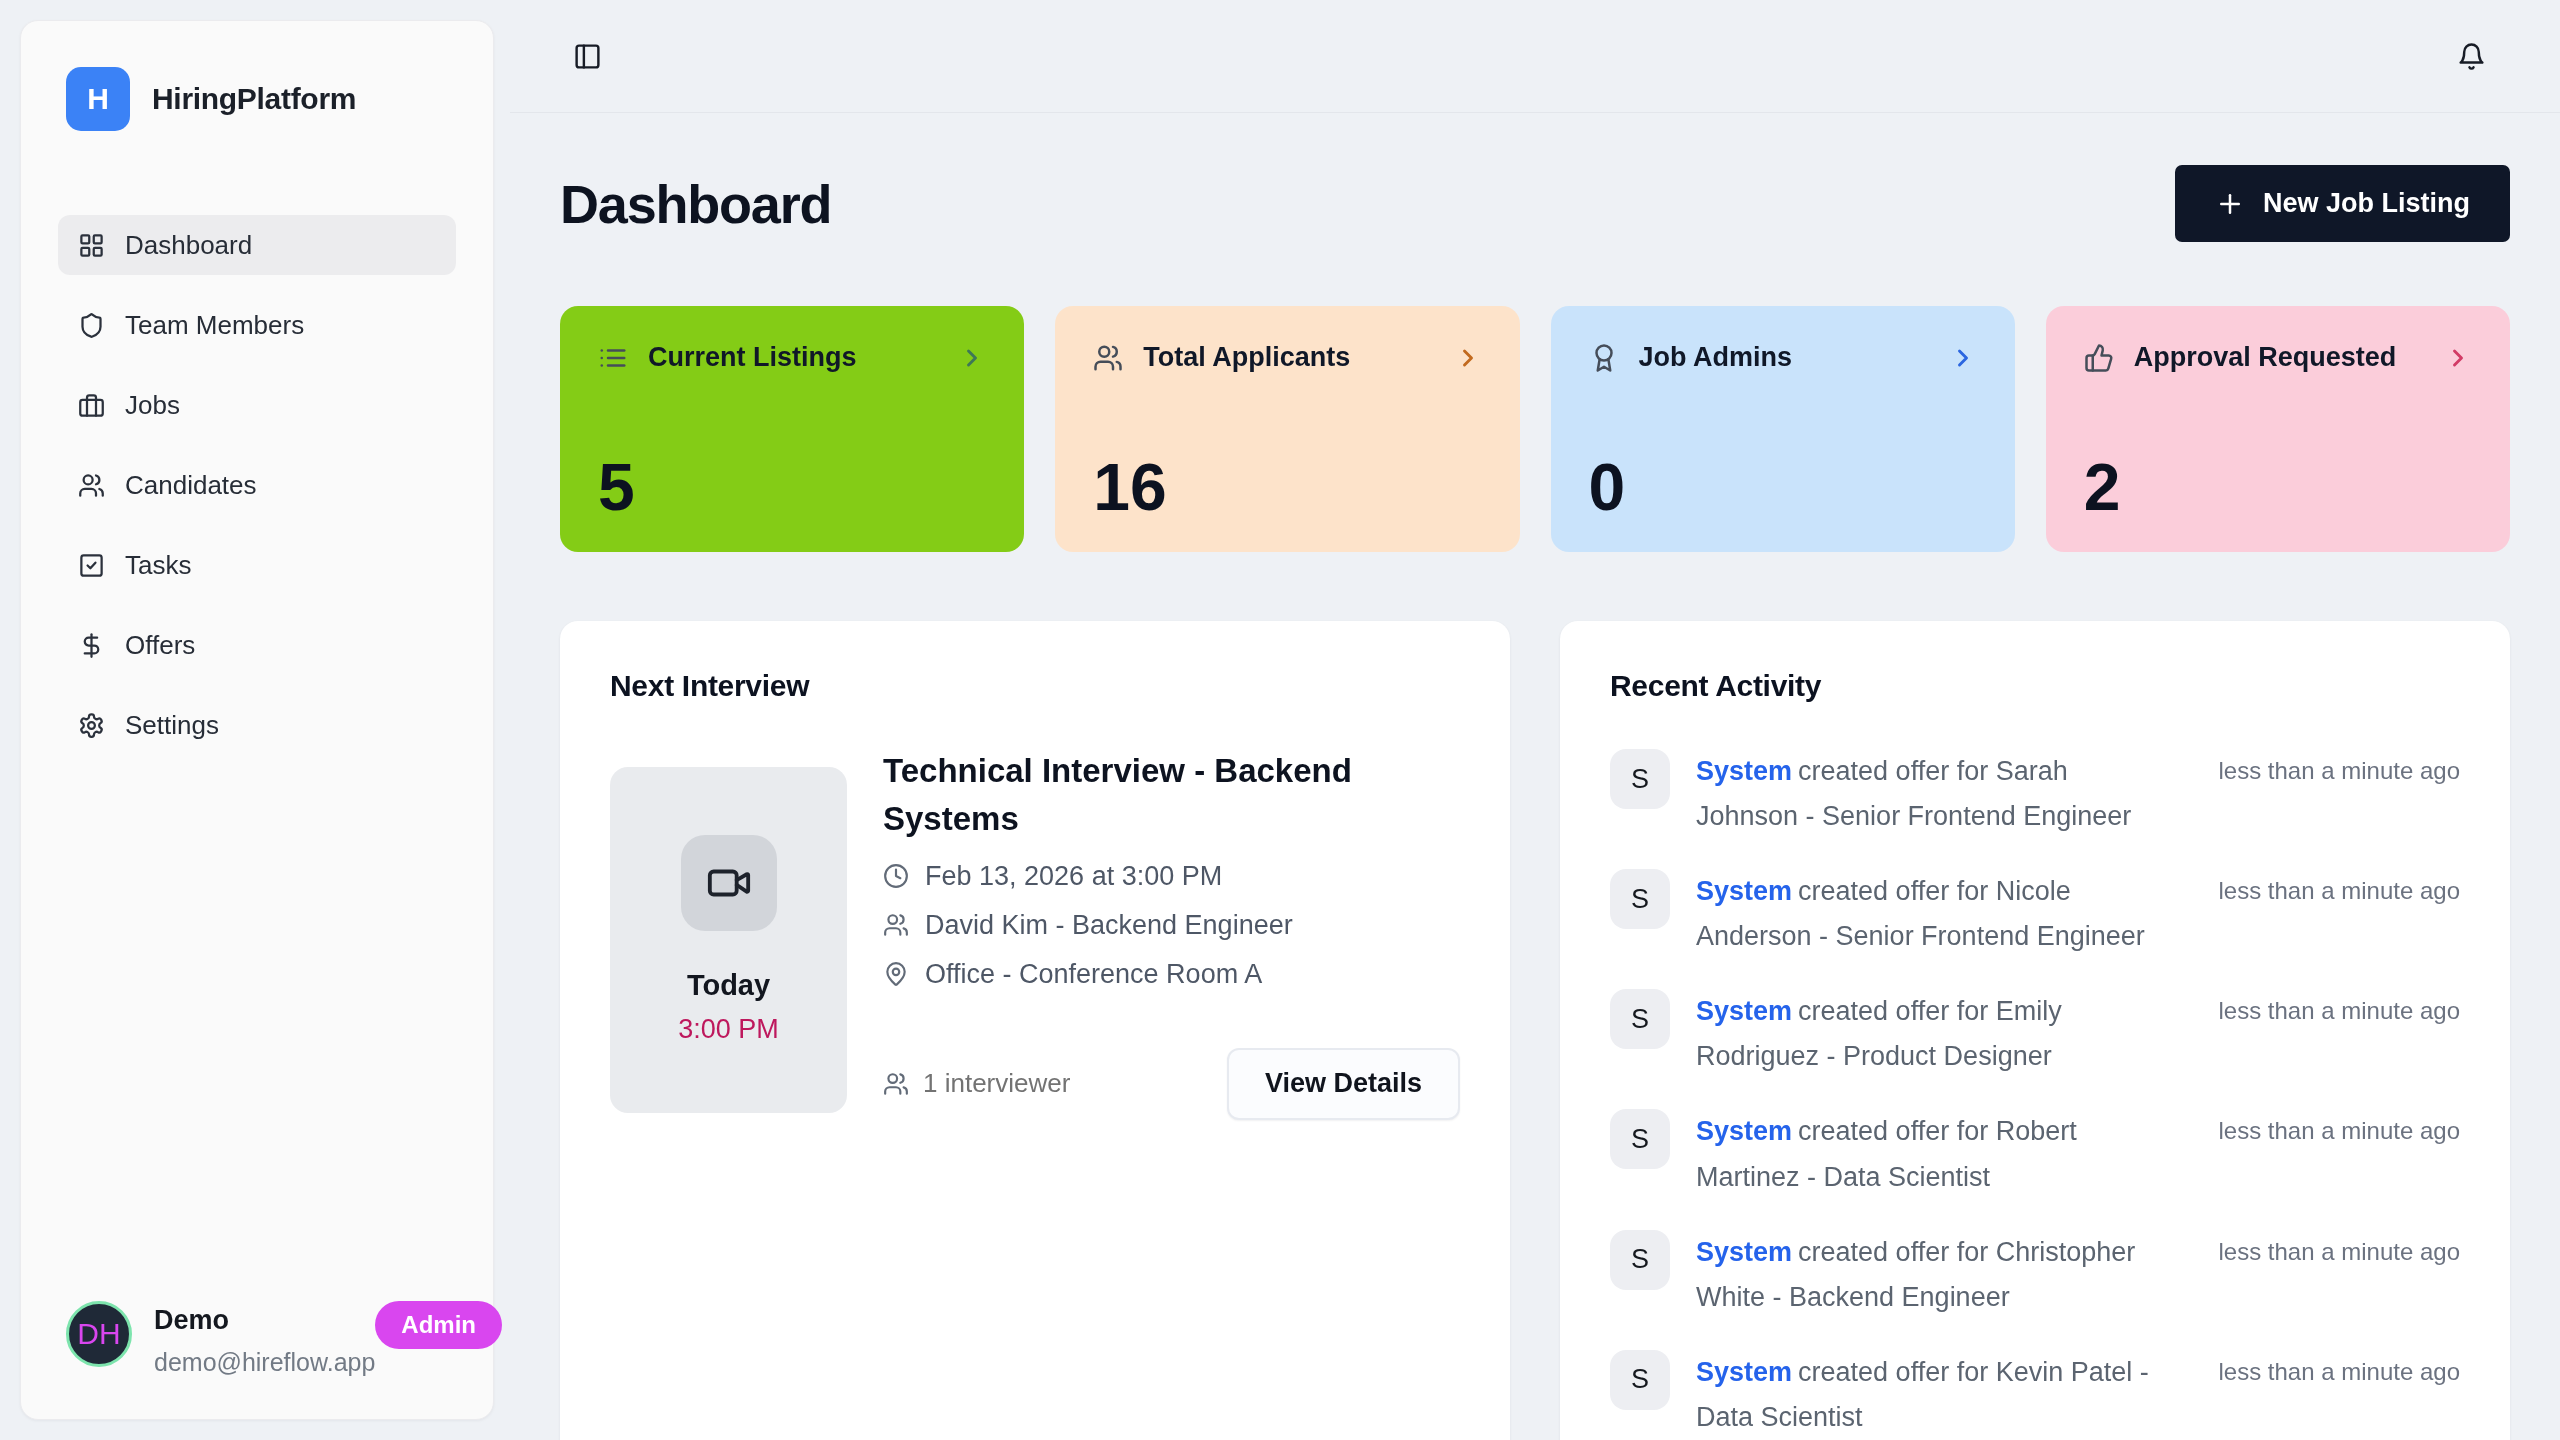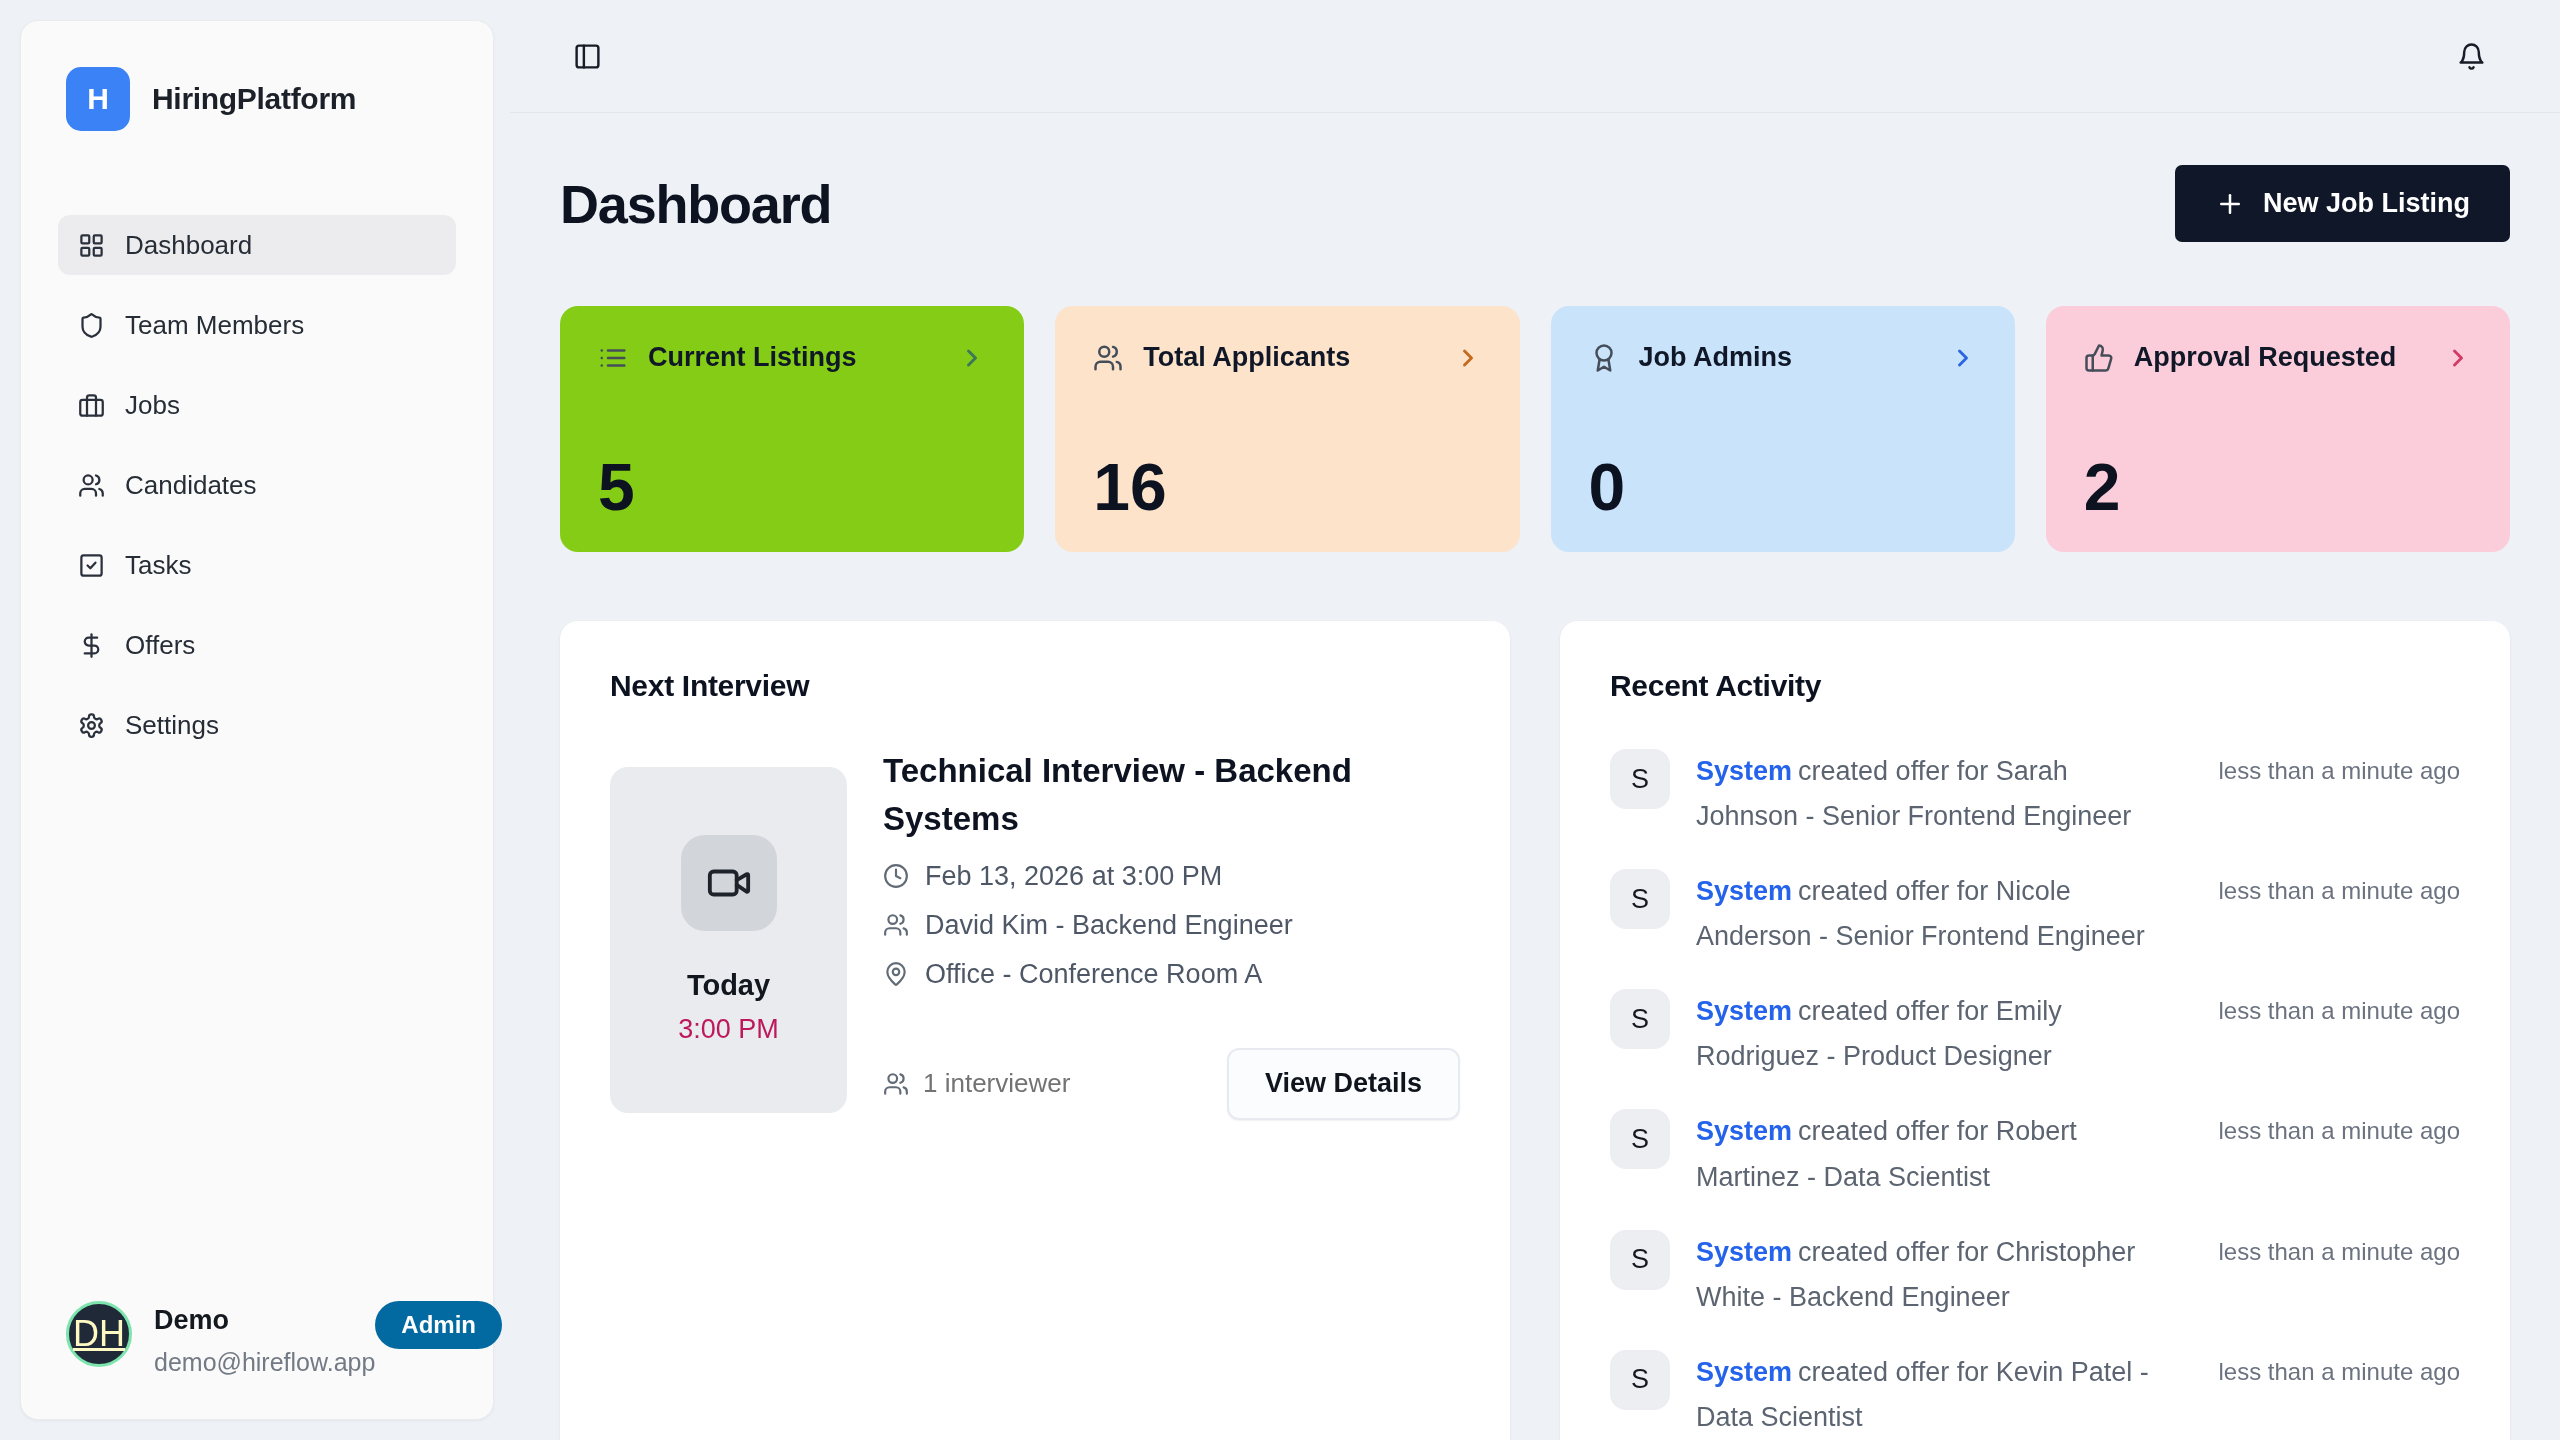--- a/index.html
+++ b/index.html
@@ -15,26 +15,26 @@
   .brand { display:flex; align-items:center; gap:22px; padding:46px 0 0 45px; }
   .brand-logo { width:64px; height:64px; border-radius:15px; background:#3b82f6; color:#fff; display:flex;
                 align-items:center; justify-content:center; font-size:30px; font-weight:700; }
   .brand-name { font-size:30px; font-weight:700; color:#1b2029; letter-spacing:-.3px; }
   .nav { margin-top:84px; padding:0 37px; display:flex; flex-direction:column; gap:20px; }
   .nav-item { display:flex; align-items:center; gap:20px; height:60px; padding:0 20px; border-radius:12px;
               font-size:26px; font-weight:500; color:#272d37; cursor:pointer; }
   .nav-item.active { background:#ececee; }
   .nav-item .ic { width:27px; height:27px; color:#2b313c; }
   .side-footer { position:absolute; left:45px; right:40px; bottom:42px; display:flex; align-items:flex-start; }
-  .avatar { width:66px; height:66px; border-radius:50%; background:#1f2937; border:3px solid #7de4ad; color:#fef9c3;
-            display:flex; align-items:center; justify-content:center; font-size:36px; flex:none;text-decoration:underline; }
+  .avatar { width:66px; height:66px; border-radius:50%; background:#1f2937; border:3px solid #7de4ad; color:#d946ef;
+            display:flex; align-items:center; justify-content:center; font-size:30px; flex:none; }
   .user-info { margin-left:22px; flex:1; }
   .user-name { font-size:27px; font-weight:700; color:#14181f; padding-top:4px; }
   .user-email { font-size:25px; color:#727a85; margin-top:12px; }
-  .role-badge { background:#0369a1; color:#fff; font-size:24px; font-weight:700; border-radius:999px;
+  .role-badge { background:#d946ef; color:#fff; font-size:24px; font-weight:700; border-radius:999px;
                 padding:10px 26px; flex:none; }
 
   
   .main { flex:1; display:flex; flex-direction:column; min-width:0; }
   .topbar { height:113px; flex:none; display:flex; align-items:center; justify-content:space-between;
             padding:0 74px 0 63px; border-bottom:1px solid #e3e6eb; }
   .icon-btn { background:none; border:none; cursor:pointer; color:#171c26; padding:0; }
   .icon-btn .ic { width:29px; height:29px; }
   .content { padding:52px 50px 0 50px; }
 

